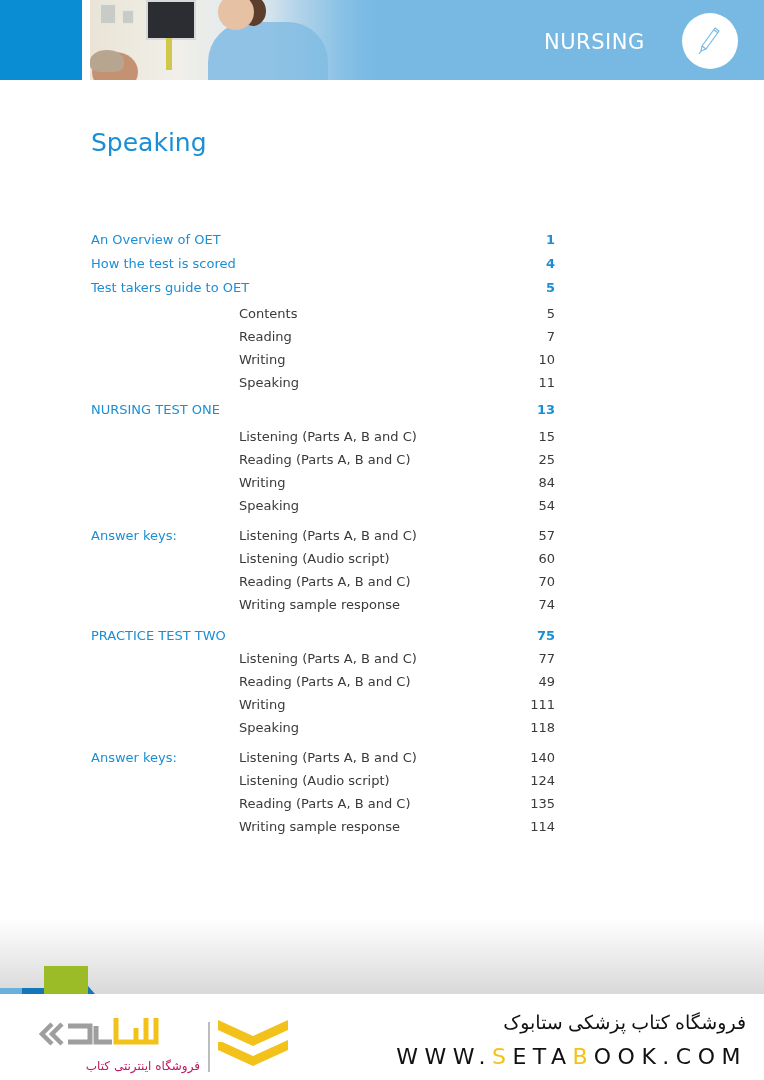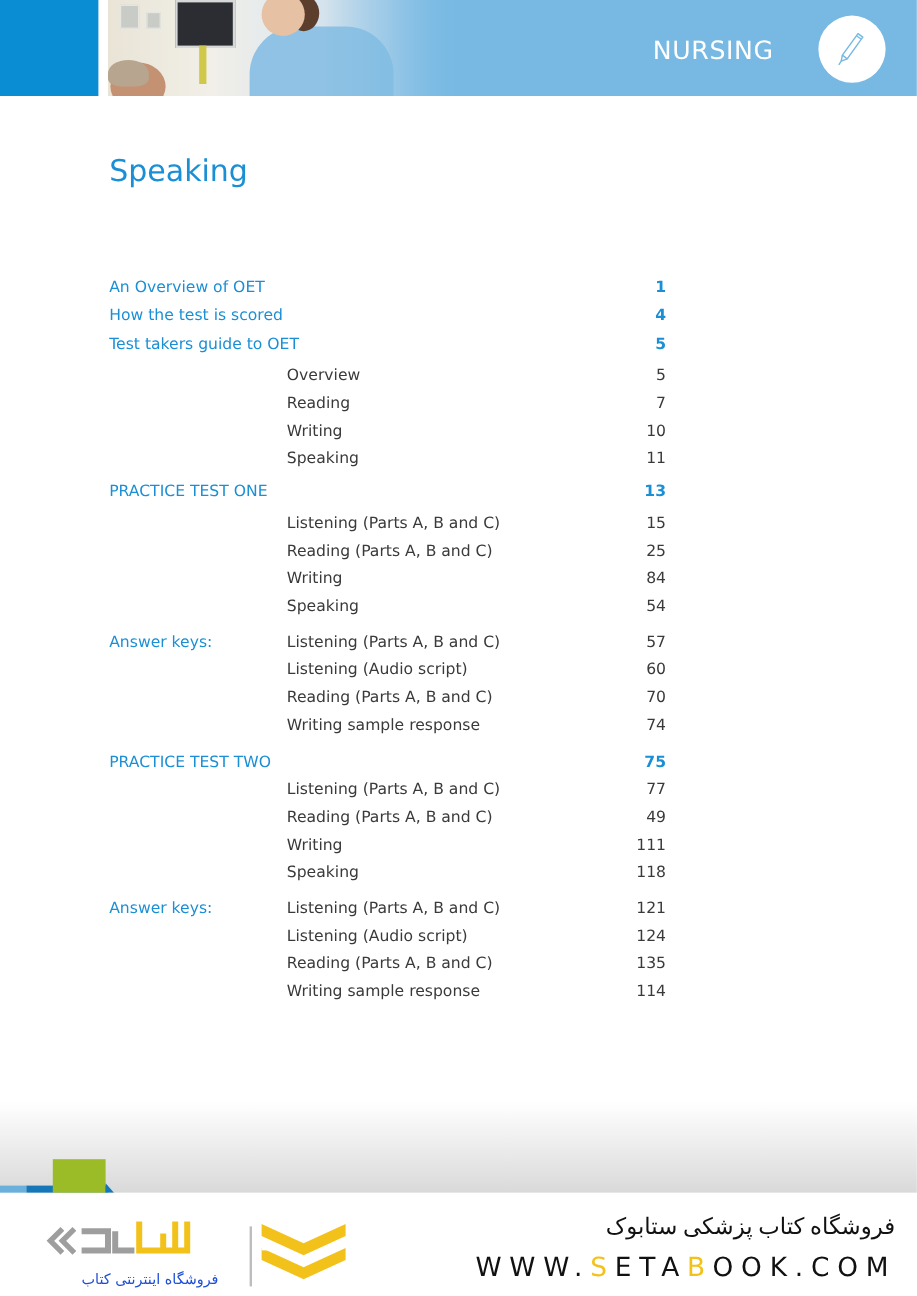--- a/index.html
+++ b/index.html
@@ -80,27 +80,27 @@
     .footer-stripe-dark { position: absolute; left: 22px; top: 988px; width: 68px; height: 6px; background: #1577b8; }
     .footer-green { position: absolute; left: 44px; top: 966px; width: 44px; height: 28px; background: #9bbb27; }
     .footer-tri {
       position: absolute; left: 88px; top: 986px; width: 0; height: 0;
       border-left: 7px solid #1577b8; border-top: 8px solid transparent;
     }
     .footer-bar { position: absolute; left: 0; top: 994px; width: 764px; height: 86px; background: #ffffff; }
     .brand-logo { position: absolute; left: 38px; top: 1016px; width: 260px; height: 60px; }
     .brand-divider { position: absolute; left: 208px; top: 1022px; width: 2px; height: 50px; background: #bdbdbd; }
     .brand-subtitle {
-      position: absolute; left: 50px; top: 1058px; width: 150px; text-align: center;
-      font-size: 12px; color: #1d4ed8; direction: rtl; line-height: 16px;
+      position: absolute; left: 50px; top: 1058px; width: 150px; text-align: right;
+      font-size: 12px; color: #be185d; direction: rtl; line-height: 16px;
       font-family: "DejaVu Sans", sans-serif;
     }
     .footer-fa {
       position: absolute; right: 18px; top: 1010px; font-size: 19px; color: #111111;
-      direction: rtl; line-height: 26px; font-family: Liberation Serif, serif;
+      direction: rtl; line-height: 26px; font-family: Liberation Sans, sans-serif;
     }
     .footer-url {
       position: absolute; right: 17px; top: 1042px; font-size: 22px; color: #111111;
       letter-spacing: 6.5px; line-height: 30px; font-family: "DejaVu Sans", sans-serif;
     }
     .footer-url .hl { color: #f3c21a; }
   </style>
 </head>
 <body>
 
@@ -141,37 +141,37 @@
     </div>
     <div class="toc-row" style="top: 254px;">
       <span class="toc-section-label">How the test is scored</span>
       <span class="toc-page section">4</span>
     </div>
     <div class="toc-row" style="top: 278px; text-decoration: underline;">
       <span class="toc-section-label">Test takers guide to OET</span>
       <span class="toc-page section">5</span>
     </div>
     <div class="toc-row" style="top: 304px;">
-      <span class="toc-item-label">Overview</span>
+      <span class="toc-item-label">Contents</span>
       <span class="toc-page item">5</span>
     </div>
     <div class="toc-row" style="top: 327px;">
       <span class="toc-item-label">Reading</span>
       <span class="toc-page item">7</span>
     </div>
     <div class="toc-row" style="top: 350px;">
       <span class="toc-item-label">Writing</span>
       <span class="toc-page item">10</span>
     </div>
     <div class="toc-row" style="top: 373px;">
       <span class="toc-item-label">Speaking</span>
       <span class="toc-page item">11</span>
     </div>
     <div class="toc-row" style="top: 400px;">
-      <span class="toc-section-label">PRACTICE TEST ONE</span>
+      <span class="toc-section-label">NURSING TEST ONE</span>
       <span class="toc-page section">13</span>
     </div>
     <div class="toc-row" style="top: 427px;">
       <span class="toc-item-label">Listening (Parts A, B and C)</span>
       <span class="toc-page item">15</span>
     </div>
     <div class="toc-row" style="top: 450px;">
       <span class="toc-item-label">Reading (Parts A, B and C)</span>
       <span class="toc-page item">25</span>
     </div>
@@ -216,21 +216,21 @@
       <span class="toc-item-label">Writing</span>
       <span class="toc-page item">111</span>
     </div>
     <div class="toc-row" style="top: 718px;">
       <span class="toc-item-label">Speaking</span>
       <span class="toc-page item">118</span>
     </div>
     <div class="toc-row" style="top: 748px;">
       <span class="toc-section-label">Answer keys:</span>
       <span class="toc-item-label">Listening (Parts A, B and C)</span>
-      <span class="toc-page item">121</span>
+      <span class="toc-page item">140</span>
     </div>
     <div class="toc-row" style="top: 771px;">
       <span class="toc-item-label">Listening (Audio script)</span>
       <span class="toc-page item">124</span>
     </div>
     <div class="toc-row" style="top: 794px;">
       <span class="toc-item-label">Reading (Parts A, B and C)</span>
       <span class="toc-page item">135</span>
     </div>
     <div class="toc-row" style="top: 817px;">

